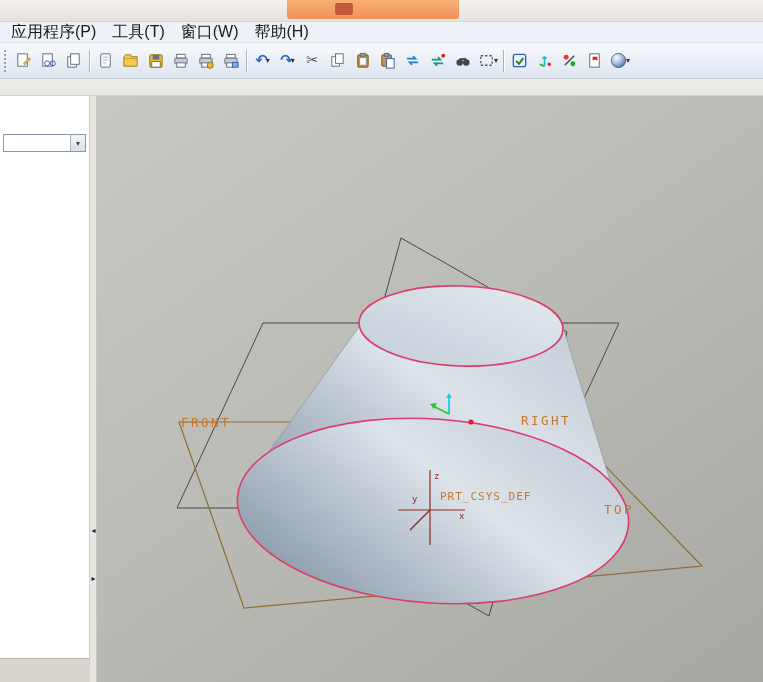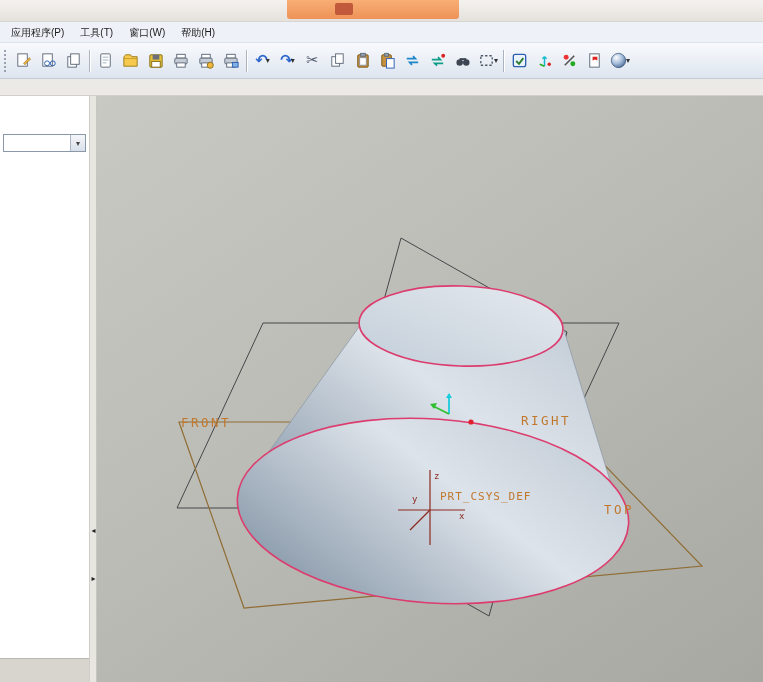--- a/index.html
+++ b/index.html
@@ -14,22 +14,22 @@
   .app{width:763px;height:682px;position:relative;overflow:hidden;
        font-family:"Liberation Sans",sans-serif;background:#fff}
 
   
   .top-strip{height:22px;background:linear-gradient(#f4f2ef,#e5e2dd);position:relative;border-bottom:1px solid #d8d5d0}
   .fragment{position:absolute;left:287px;top:0;width:172px;height:19px;
             background:linear-gradient(#f8ae74,var(--fragment-orange));border-radius:0 0 3px 3px}
   .frag-dark{position:absolute;left:48px;top:3px;width:18px;height:12px;background:#c2593a;border-radius:2px}
 
   
-  .menubar{height:21px;background:#eef2f8;display:flex;align-items:flex-end;padding-left:4px;gap:2px;
-           border-bottom:1px solid #dfe3ea;font-size:10px;color:#1a1a1a}
+  .menubar{height:21px;background:#eef2f8;display:flex;align-items:center;padding-left:4px;gap:2px;
+           border-bottom:1px solid #dfe3ea;font-size:16px;color:#1a1a1a}
   .menu-item{padding:2px 7px;white-space:nowrap;cursor:default}
 
   
   .toolbar{height:36px;background:linear-gradient(#f8fafd,#dee5ef);display:flex;align-items:center;
            padding:0 2px;border-bottom:1px solid #c4cbd6}
   .tb-sep{width:1px;height:22px;background:#aab3bf;margin:0 3px;box-shadow:1px 0 0 #fff;flex:none}
   .tb-handle{width:2px;height:22px;border-left:2px dotted #98a2b0;margin:0 5px 0 2px;flex:none}
   .tool{width:25px;height:25px;display:flex;align-items:center;justify-content:center;border-radius:3px;flex:none}
   .ic{display:flex;align-items:center;justify-content:center}
   .ic-char{font-size:15px;font-weight:bold;font-family:"DejaVu Sans",sans-serif;line-height:1}

